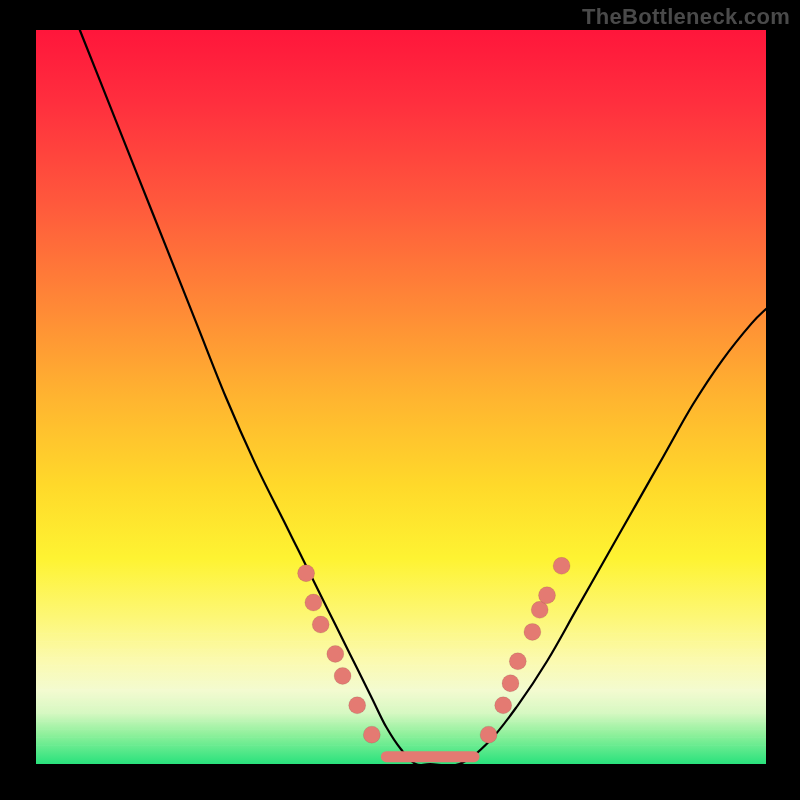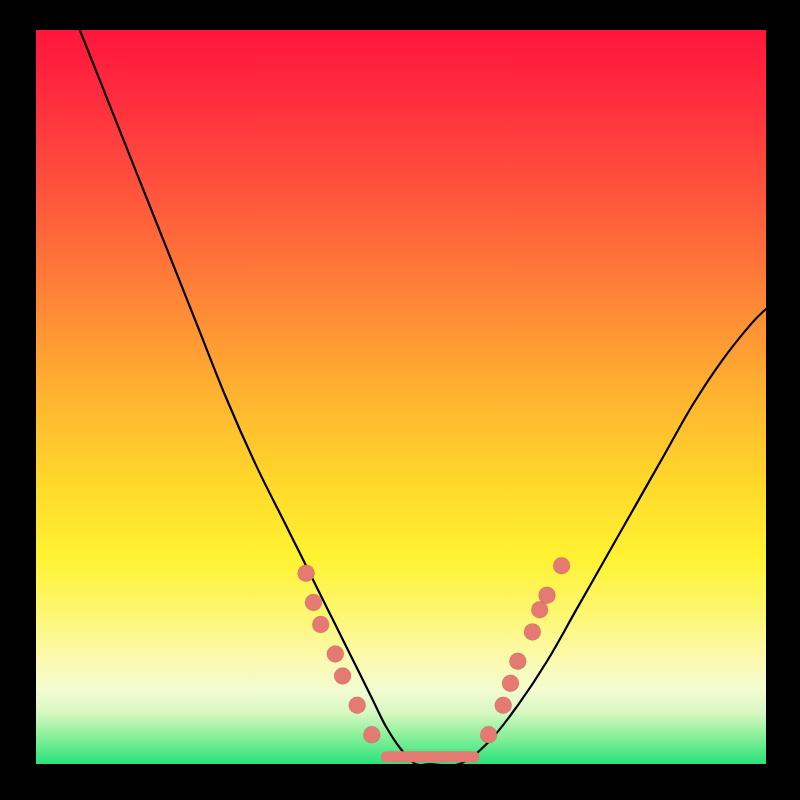--- a/index.html
+++ b/index.html
@@ -91,20 +91,21 @@
   .floor-seg {
     stroke: #e47a72;
     stroke-width: 11;
     stroke-linecap: round;
   }
 </style>
 </head>
 <body>
 
 <div class="frame">
+  <div class="watermark">TheBottleneck.com</div>
 
   <div class="plot">
     <div class="strata"></div>
     <svg class="curve-layer" viewBox="0 0 730 734">
       <path id="bottleneck-curve" class="curve" d="M 43.8 0.0 C 49.1 13.2, 62.5 47.0, 73.0 73.4 C 83.5 99.8, 91.7 120.4, 102.2 146.8 C 112.7 173.2, 120.9 193.8, 131.4 220.2 C 141.9 246.6, 150.1 267.2, 160.6 293.6 C 171.1 320.0, 179.3 341.9, 189.8 367.0 C 200.3 392.1, 208.5 410.6, 219.0 433.1 C 229.5 455.5, 240.3 475.9, 248.2 491.8 C 256.1 507.6, 257.5 510.6, 262.8 521.1 C 268.1 531.7, 272.1 539.9, 277.4 550.5 C 282.7 561.1, 286.7 569.3, 292.0 579.9 C 297.3 590.4, 301.3 598.7, 306.6 609.2 C 311.9 619.8, 315.9 628.0, 321.2 638.6 C 326.5 649.1, 330.5 657.4, 335.8 667.9 C 341.1 678.5, 345.1 688.1, 350.4 697.3 C 355.7 706.5, 359.7 712.7, 365.0 719.3 C 370.3 725.9, 374.3 731.4, 379.6 734.0 C 384.9 736.6, 386.3 734.0, 394.2 734.0 C 402.1 734.0, 412.9 738.0, 423.4 734.0 C 433.9 730.0, 442.1 722.5, 452.6 712.0 C 463.1 701.4, 471.3 689.8, 481.8 675.3 C 492.3 660.7, 500.5 648.4, 511.0 631.2 C 521.5 614.1, 529.7 598.4, 540.2 579.9 C 550.7 561.4, 558.9 547.0, 569.4 528.5 C 579.9 510.0, 588.1 495.6, 598.6 477.1 C 609.1 458.6, 617.3 444.2, 627.8 425.7 C 638.3 407.2, 646.5 391.5, 657.0 374.3 C 667.5 357.2, 675.7 344.8, 686.2 330.3 C 696.7 315.8, 707.5 302.8, 715.4 293.6 C 723.3 284.4, 727.4 281.6, 730.0 278.9"></path>
       <line id="floor-seg" class="floor-seg" x1="350.4" y1="726.66" x2="438" y2="726.66"></line>
       <g id="marker-group">
           <circle cx="270.1" cy="543.16" r="8.5" class="dot"></circle>
           <circle cx="277.4" cy="572.52" r="8.5" class="dot"></circle>
           <circle cx="284.7" cy="594.54" r="8.5" class="dot"></circle>

